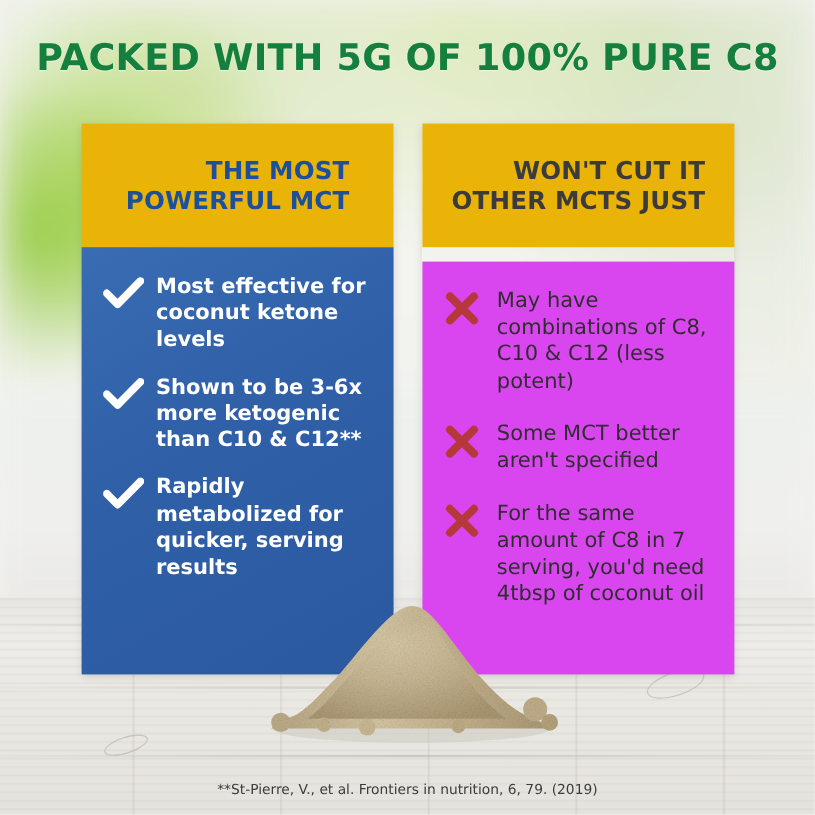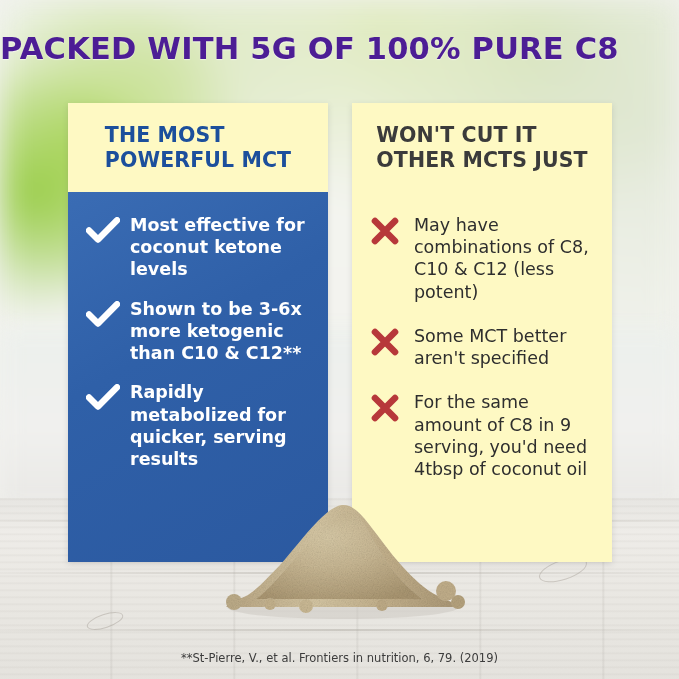--- a/index.html
+++ b/index.html
@@ -75,49 +75,49 @@
     position: absolute;
     border: 1.5px solid rgba(170,164,155,0.5);
     border-radius: 50%;
     transform: rotate(-18deg);
   }
 
   
   #headline {
     position: absolute;
     left: 0; right: 0; top: 31px;
-    text-align: left;
+    text-align: center;
     font-size: 30.5px;
     font-weight: bold;
     letter-spacing: 0.2px;
-    color: #4c1d95;
+    color: #15803d;
     font-family: "DejaVu Sans", sans-serif;
     text-shadow: 0 1px 1px rgba(255,255,255,0.6);
   }
 
   
   .panel {
     position: absolute;
     top: 103px;
     width: 260px;
     height: 459px;
     display: flex;
     flex-direction: column;
     box-shadow: 0 2px 6px rgba(90,90,90,0.18);
   }
   #panel-left  { left: 68px; }
   #panel-right { left: 352px; }
 
   .panel-header {
-    height: 89px;
-    background: #fef9c3;
+    height: 103px;
+    background: #eab308;
     display: flex;
     align-items: center;
     justify-content: center;
-    text-align: left;
+    text-align: right;
     padding: 0 12px;
     box-sizing: border-box;
   }
   .panel-header .title {
     font-size: 20.5px;
     line-height: 1.20;
     font-weight: bold;
     font-family: "DejaVu Sans", sans-serif;
     letter-spacing: 0.1px;
   }
@@ -126,21 +126,22 @@
 
   .panel-body {
     flex: 1;
     padding: 22px 16px 10px 18px;
     box-sizing: border-box;
   }
   #panel-left .panel-body {
     background: linear-gradient(150deg, #3a6cb4 0%, #2f60a8 40%, #2b59a0 100%);
   }
   #panel-right .panel-body {
-    background: #fef9c3;
+    background: #d946ef;
+    margin-top: 12px;
   }
 
   .item {
     display: flex;
     align-items: flex-start;
     margin-bottom: 17px;
   }
   .item-icon {
     flex: 0 0 44px;
     height: 30px;
@@ -272,21 +273,21 @@
         </div>
         <div class="item-text">Some MCT better aren't specified</div>
       </div>
 
       <div class="item">
         <div class="item-icon">
           <svg width="30" height="28" viewBox="0 0 30 28" aria-hidden="true">
             <path d="M5 4 L25 24 M25 4 L5 24" fill="none" stroke="#b7383a" stroke-width="6.6" stroke-linecap="round"></path>
           </svg>
         </div>
-        <div class="item-text">For the same amount of C8 in 9 serving, you'd need 4tbsp of coconut oil</div>
+        <div class="item-text">For the same amount of C8 in 7 serving, you'd need 4tbsp of coconut oil</div>
       </div>
 
     </div>
   </div>
 
   <div id="powder">
     <svg width="262" height="118" viewBox="0 0 262 118" aria-hidden="true">
       <defs>
         <radialGradient id="pg" cx="45%" cy="28%" r="78%">
           <stop offset="0%" stop-color="#d9cba8"></stop>

